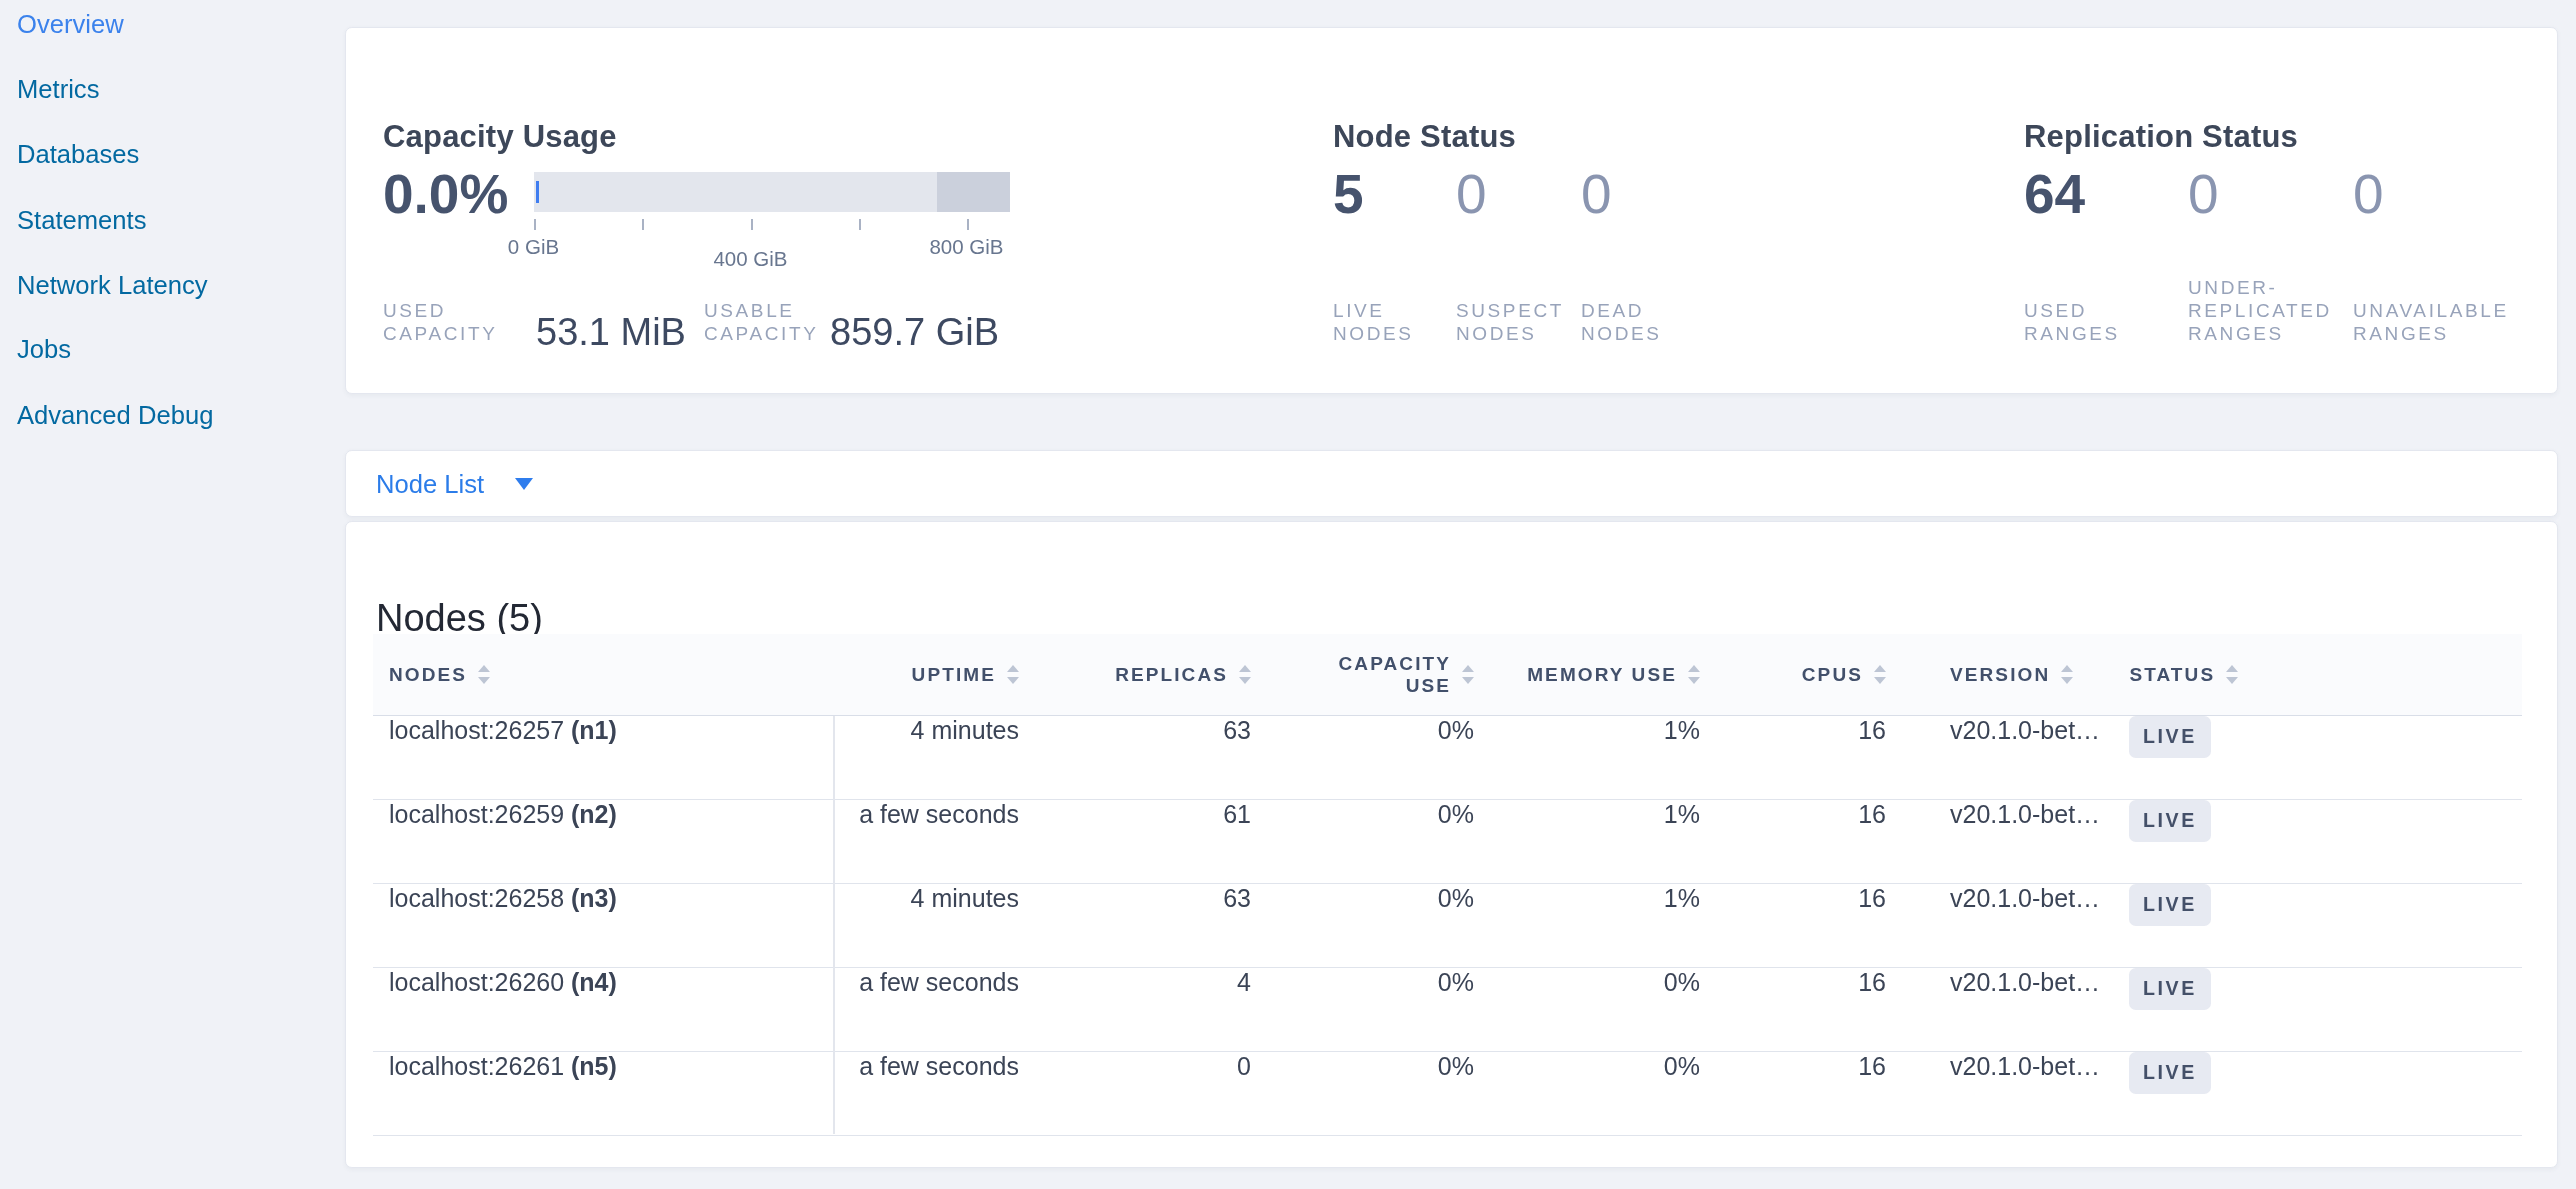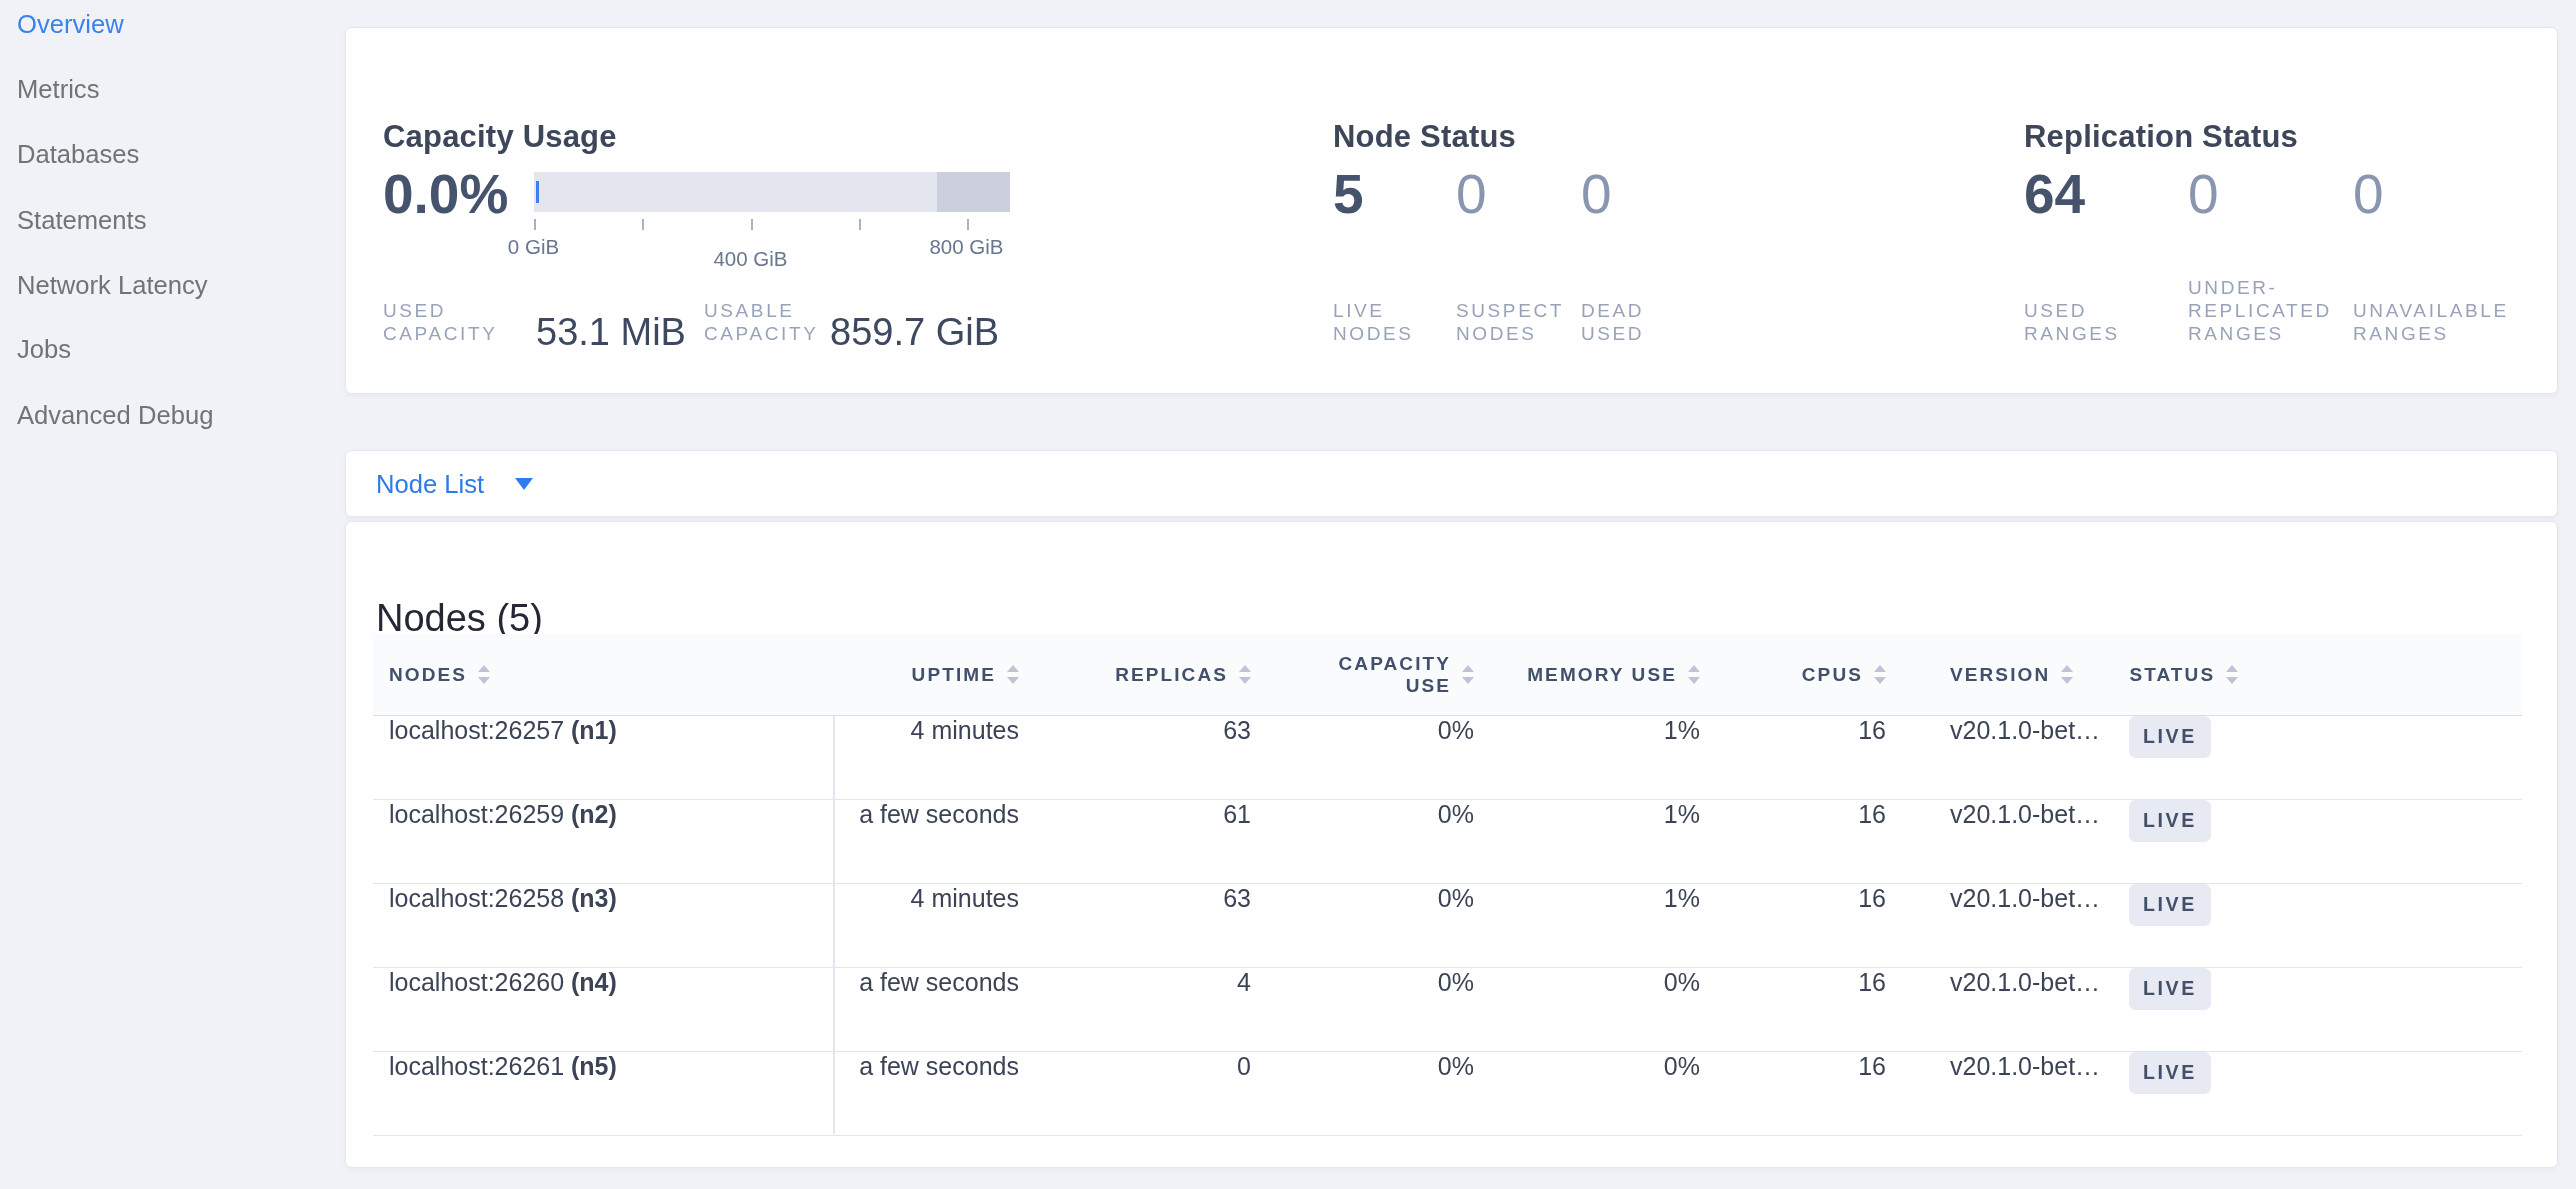--- a/index.html
+++ b/index.html
@@ -6,21 +6,21 @@
   body{
     width:2576px;height:1189px;position:relative;overflow:hidden;
     background:#f0f2f7;
     font-family:"Liberation Sans", sans-serif;
     -webkit-font-smoothing:antialiased;
   }
   
   .sidebar{position:absolute;left:0;top:0;width:345px;height:1189px;}
   .side-item{
     position:absolute;left:17px;font-size:25.6px;line-height:31px;
-    color:#737373;cursor:pointer;white-space:nowrap;
+    color:#0369a1;cursor:pointer;white-space:nowrap;
   }
   .side-item.active{color:#3b82ec;font-weight:400;}
   .side-item:nth-of-type(1){top:8.5px;}
   .side-item:nth-of-type(2){top:74px;}
   .side-item:nth-of-type(3){top:139px;}
   .side-item:nth-of-type(4){top:205px;}
   .side-item:nth-of-type(5){top:270px;}
   .side-item:nth-of-type(6){top:334px;}
   .side-item:nth-of-type(7){top:400px;}
 
@@ -144,21 +144,21 @@
   <div class="stat-value" style="left:190px;">53.1 MiB</div>
   <div class="stat-label" style="left:358px;width:124px;">USABLE CAPACITY</div>
   <div class="stat-value" style="left:484px;">859.7 GiB</div>
 
   <h2 class="panel-title t-nodes">Node Status</h2>
   <div class="big-num" style="left:987px;">5</div>
   <div class="big-num dim" style="left:1110px;">0</div>
   <div class="big-num dim" style="left:1235px;">0</div>
   <div class="stat-label" style="left:987px;width:98px;">LIVE NODES</div>
   <div class="stat-label" style="left:1110px;width:119px;">SUSPECT NODES</div>
-  <div class="stat-label" style="left:1235px;width:98px;">DEAD USED</div>
+  <div class="stat-label" style="left:1235px;width:98px;">DEAD NODES</div>
 
   <h2 class="panel-title t-repl">Replication Status</h2>
   <div class="big-num" style="left:1678px;">64</div>
   <div class="big-num dim" style="left:1842px;">0</div>
   <div class="big-num dim" style="left:2007px;">0</div>
   <div class="stat-label" style="left:1678px;width:107px;">USED RANGES</div>
   <div class="stat-label" style="left:1842px;width:171px;">UNDER-REPLICATED RANGES</div>
   <div class="stat-label" style="left:2007px;width:196px;">UNAVAILABLE RANGES</div>
 </section>
 

